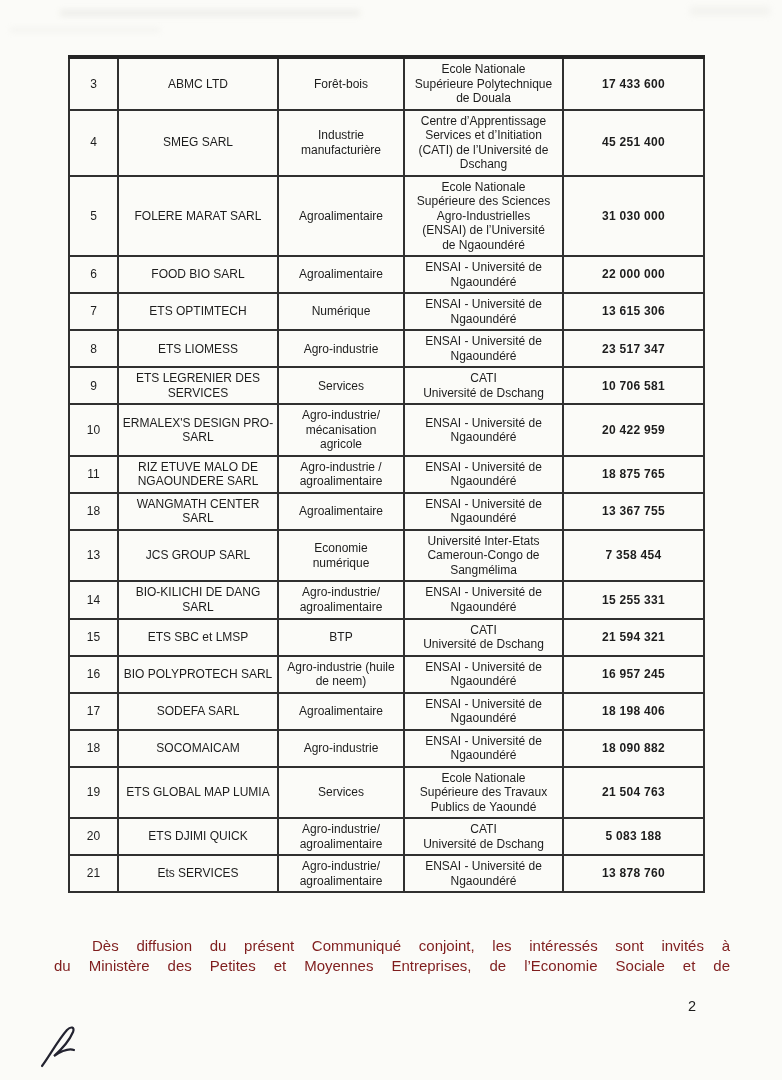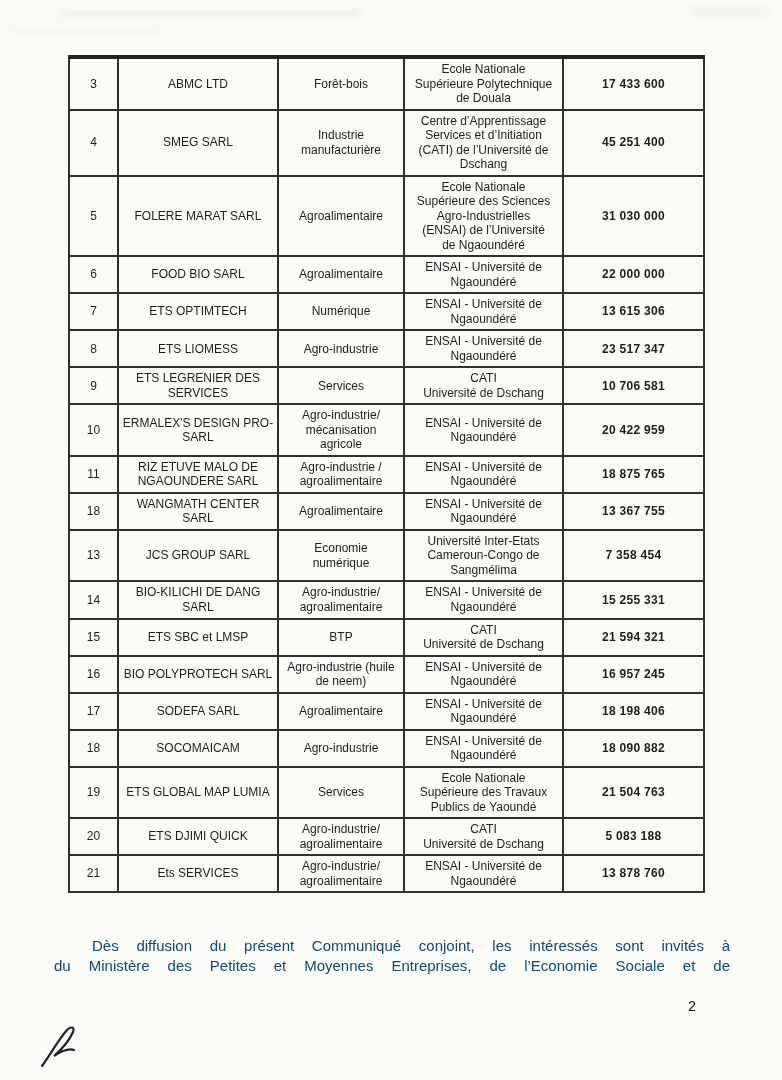--- a/index.html
+++ b/index.html
@@ -35,21 +35,21 @@
   col.c-num{width:49px;}
   col.c-company{width:160px;}
   col.c-sector{width:126px;}
   col.c-institution{width:159px;}
   col.c-amount{width:141px;}
   td.cell-num{font-size:12.5px;}
   td.cell-amount{font-weight:bold;white-space:nowrap;font-size:12.5px;letter-spacing:.3px;}
 
   .closing{
     position:absolute;left:54px;top:936px;width:676px;
-    font-size:15px;line-height:19.5px;color:#0c4a6e;
+    font-size:15px;line-height:19.5px;color:#7f1d1d;
   }
   .para-line{text-align:justify;text-align-last:justify;}
   .para-line.indent{text-indent:38px;}
 
   .page-number{
     position:absolute;left:680px;top:998px;width:24px;
     font-size:14.5px;color:#1c1c1c;text-align:center;
   }
   .signature{position:absolute;left:38px;top:1024px;}
 </style>

